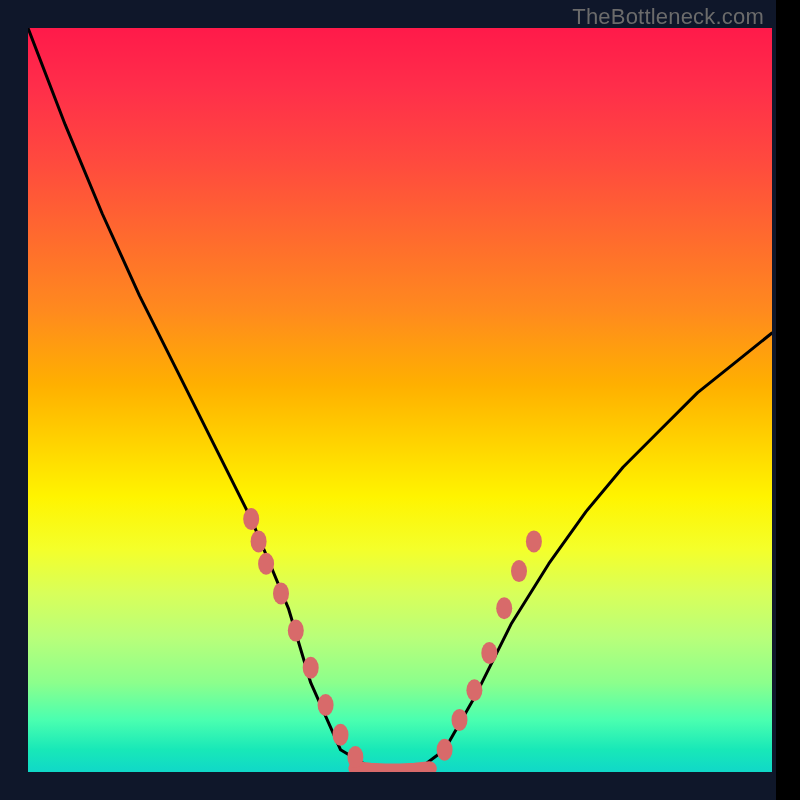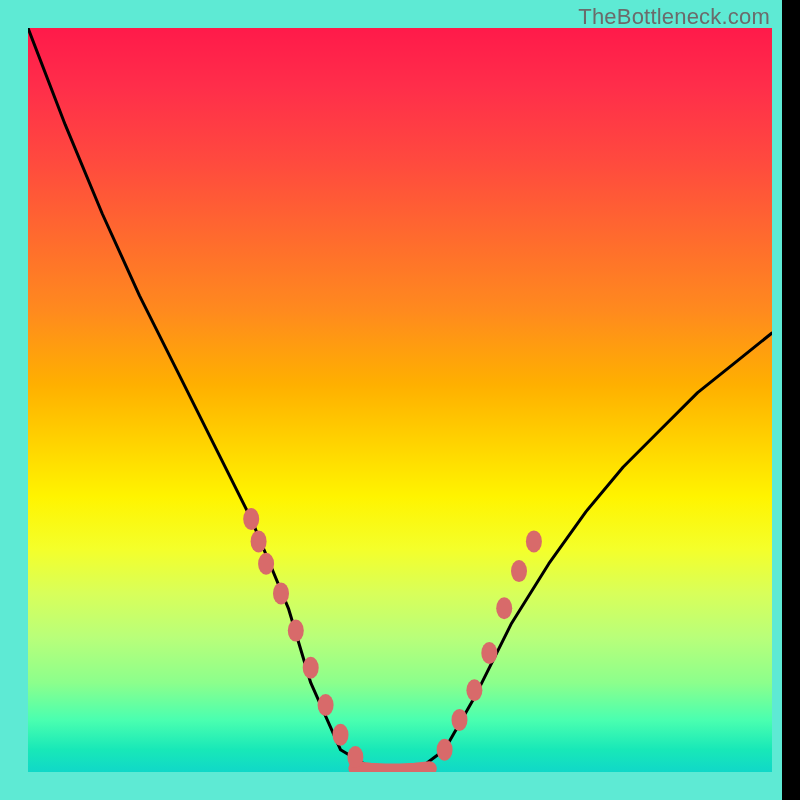--- a/index.html
+++ b/index.html
@@ -8,22 +8,21 @@
     width: 800px;
     height: 800px;
     overflow: hidden;
     background: #000;
     font-family: Arial, Helvetica, sans-serif;
   }
   .frame {
     position: relative;
     width: 776px;
     height: 800px;
-    background: #5eead4;
-    padding-left: 6px;
+    background: #0f172a;
   }
   .plot {
     position: absolute;
     left: 28px;
     top: 28px;
     width: 744px;
     height: 744px;
     
     background: linear-gradient(
       to bottom,

